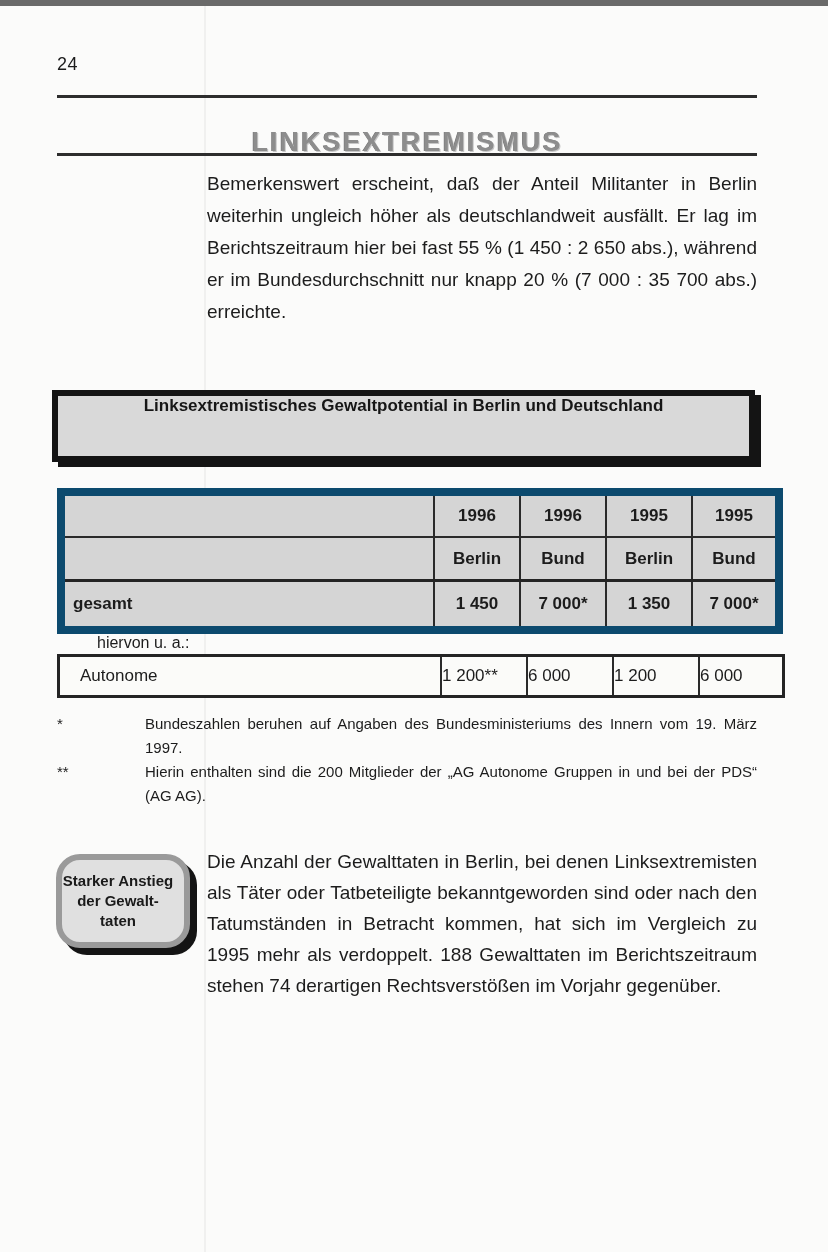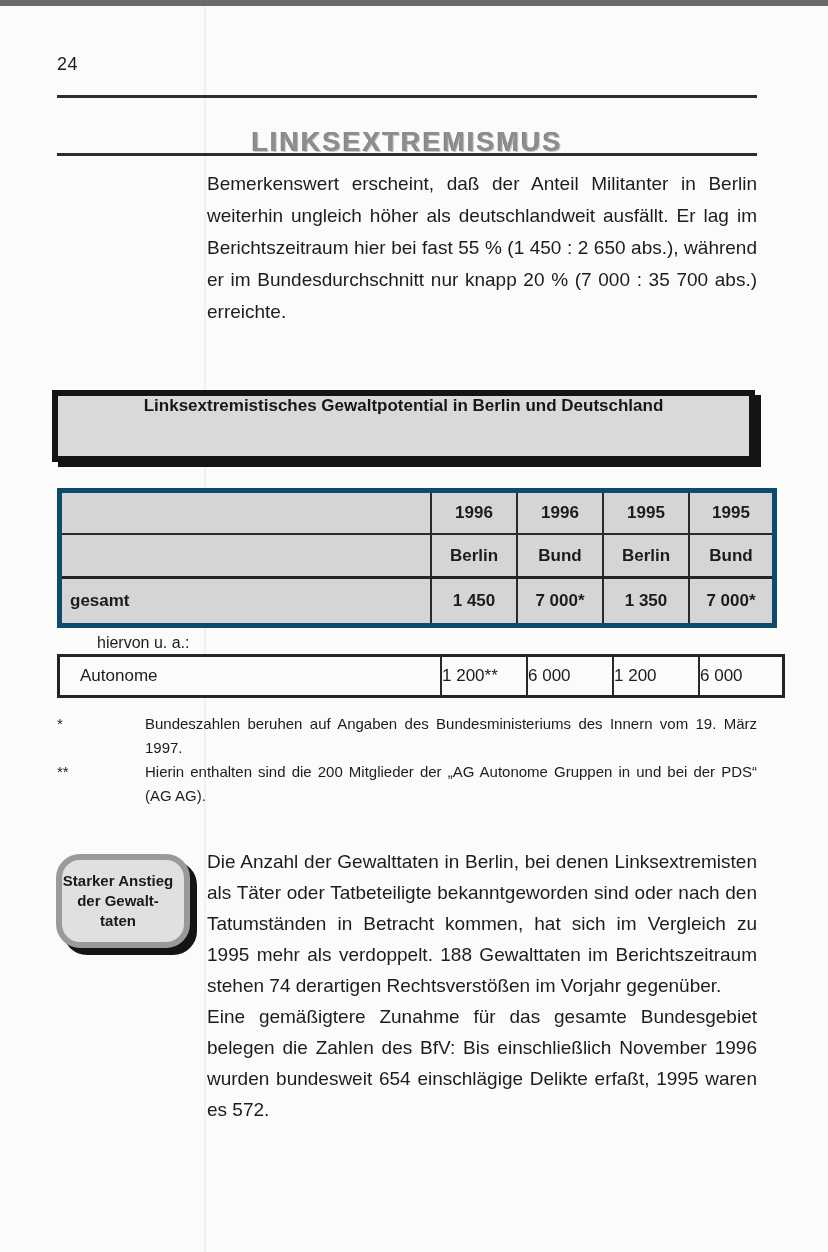--- a/index.html
+++ b/index.html
@@ -61,21 +61,21 @@
     font-size: 17px; font-weight: 700; color: #161616;
     text-align: center;
   }
   table.pot-table {
     position: absolute; left: 57px; top: 488px;
     width: 700px;
     border-collapse: collapse;
     table-layout: fixed;
     font-size: 17px;
   }
-  table.pot-table { border: 5px solid #0c4a6e; padding-left: 28px; }
+  table.pot-table { border: 8px solid #0c4a6e; padding-left: 28px; }
   .pot-table td {
     border: 2px solid #2a2a2a;
     background: #d5d5d5;
     text-align: center;
     font-weight: 700;
     padding: 0;
   }
   .pot-table .c0 { width: 360px; }
   .pot-table .c1, .pot-table .c2, .pot-table .c3 { width: 84px; }
   .pot-table .c4 { width: 82px; }
@@ -220,16 +220,15 @@
     <div class="mn-shadow"></div>
     <div class="mn-box">
       <div>Starker Anstieg</div>
       <div>der Gewalt-</div>
       <div>taten</div>
     </div>
   </div>
 
   <div class="body-text">
     <p>Die Anzahl der Gewalttaten in Berlin, bei denen Linksextremisten als Täter oder Tatbeteiligte bekanntgeworden sind oder nach den Tatumständen in Betracht kommen, hat sich im Vergleich zu 1995 mehr als verdoppelt. 188 Gewalttaten im Berichtszeitraum stehen 74 derartigen Rechtsverstößen im Vorjahr gegenüber.</p>
-    <p>Eine gemäßigtere Zunahme für das gesamte Bundesgebiet belegen die Zahlen des BfV: Bis einschließlich November 1996 wurden bundesweit 654 einschlägige Delikte erfaßt, 1995 waren es 572.</p>
   </div>
 
 </div>
 
 </body></html>

